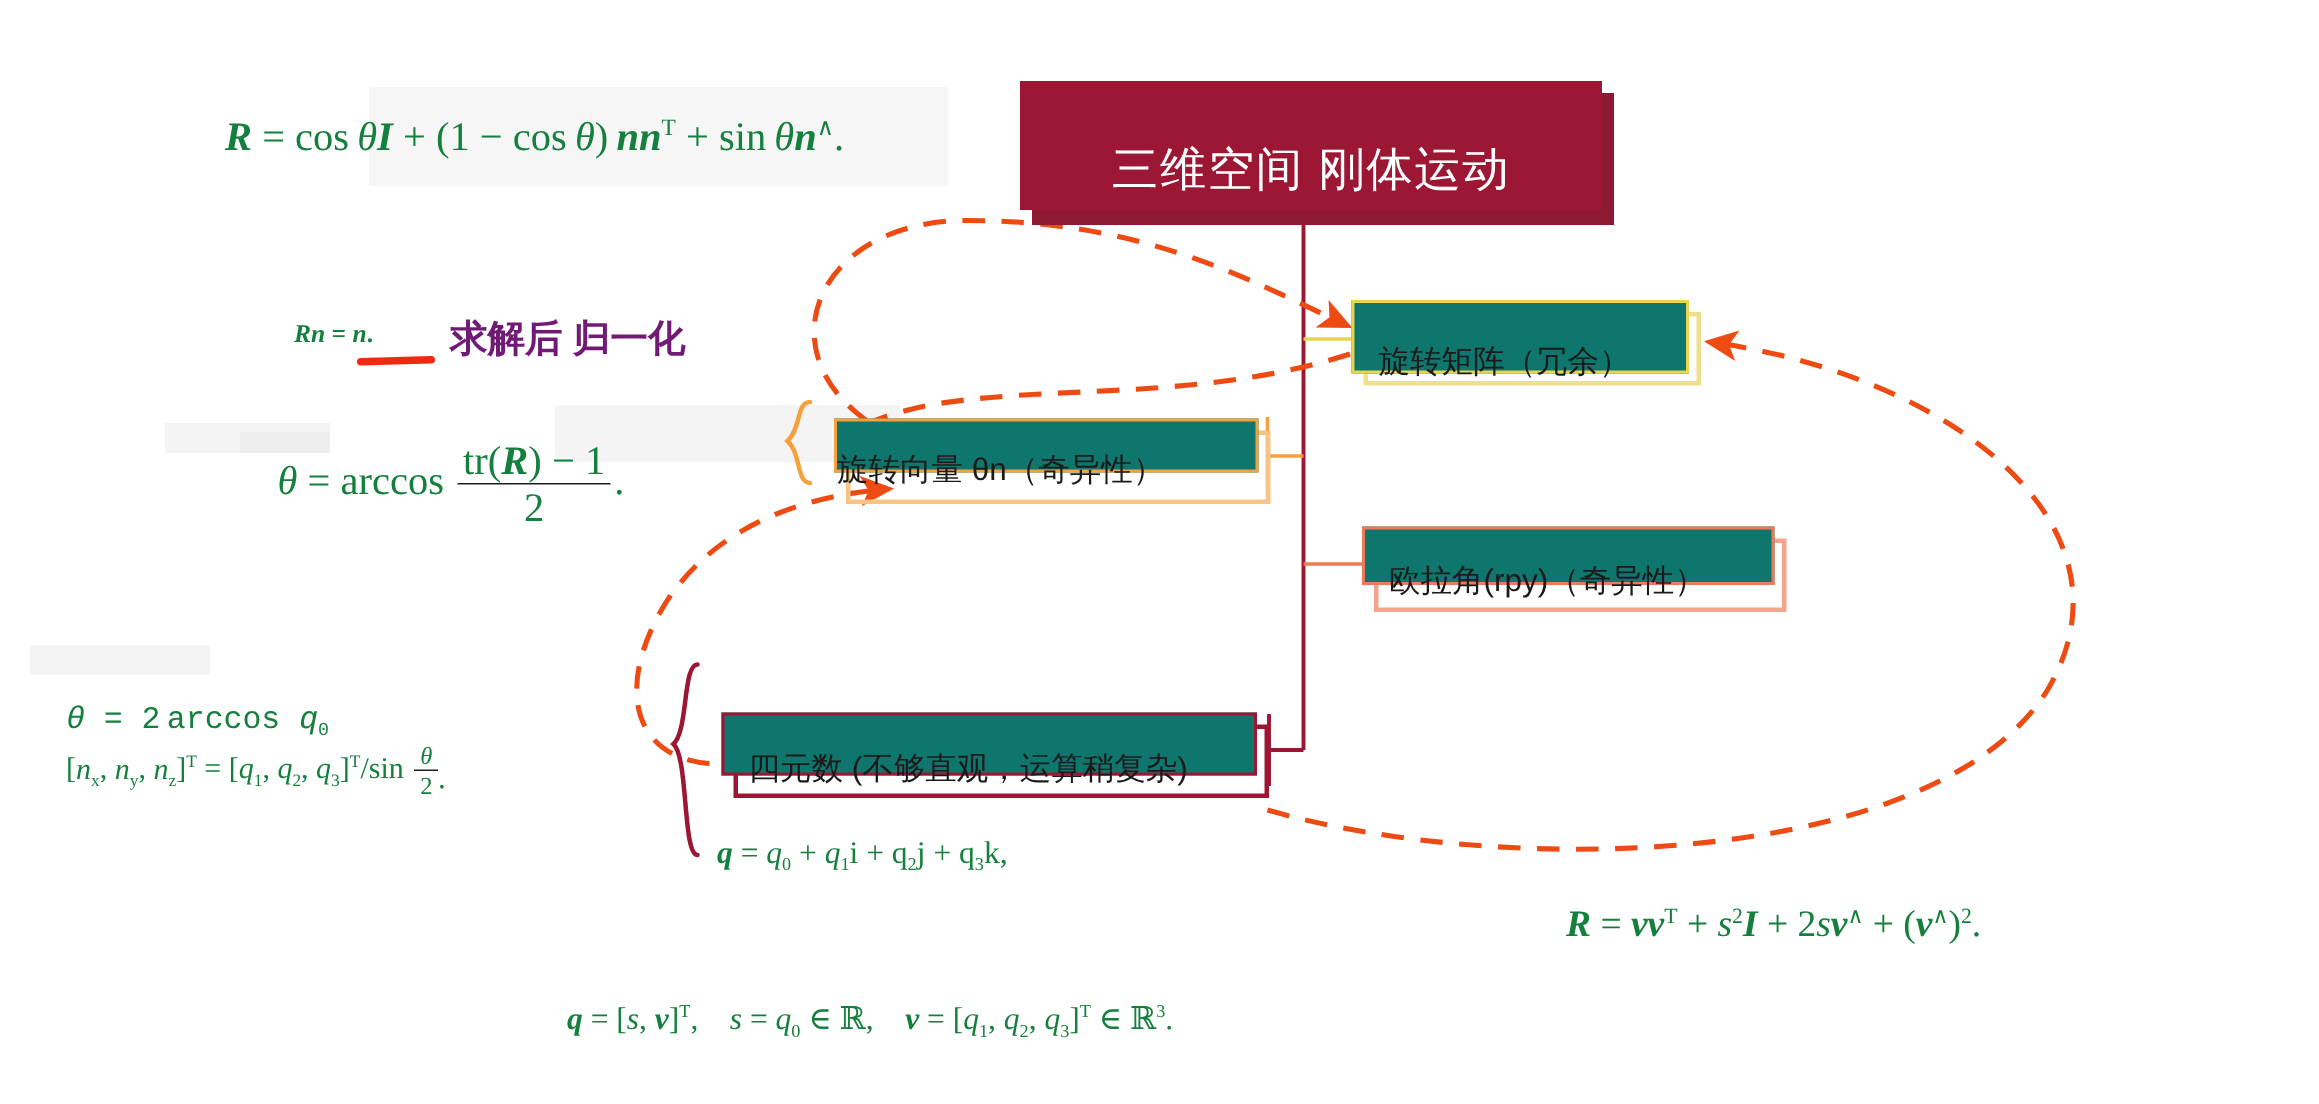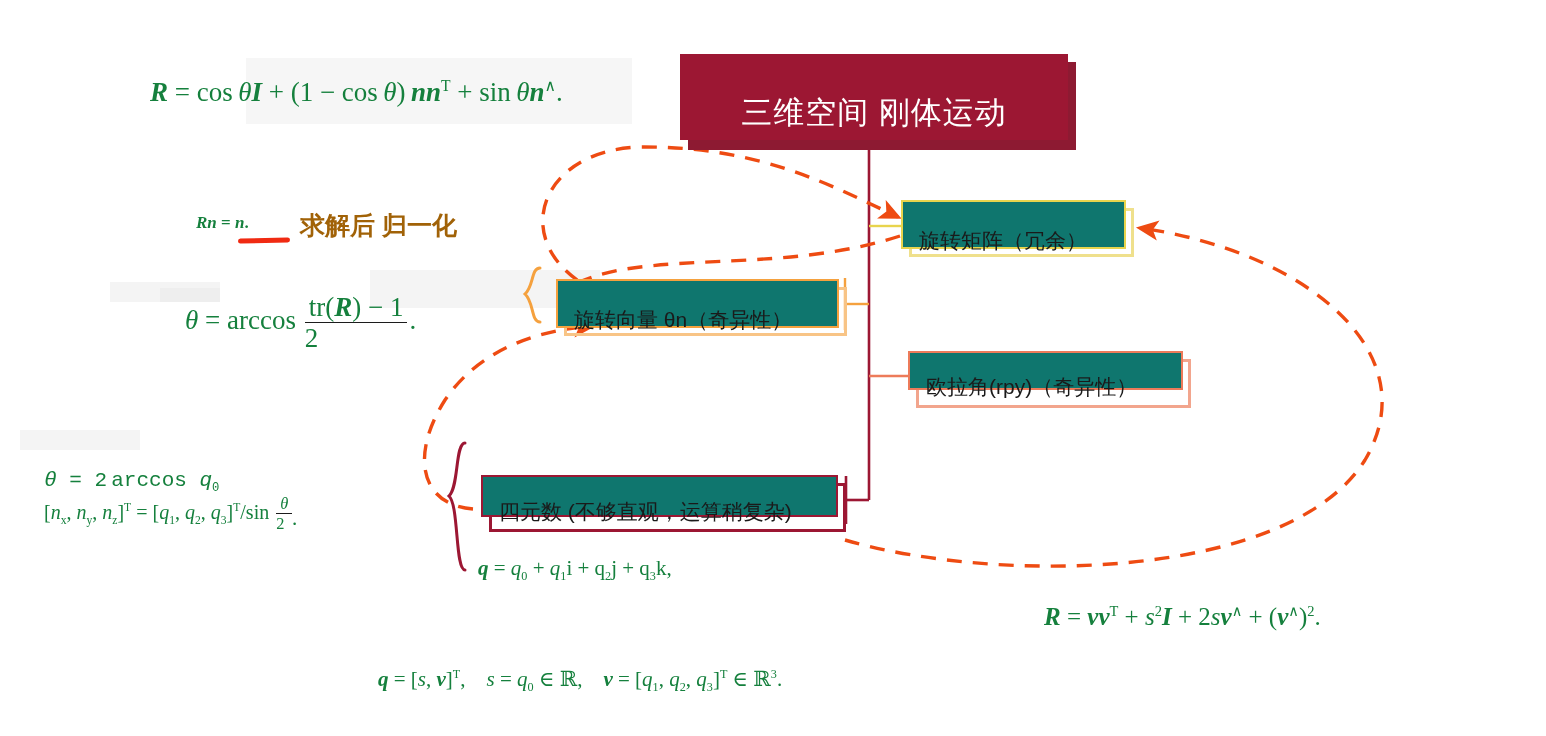--- a/index.html
+++ b/index.html
@@ -17,32 +17,32 @@
     white-space:nowrap;
     line-height:1;
   }
   .formula i{font-style:italic;}
   .bvec{font-weight:bold;font-style:italic;font-family:"Liberation Serif","DejaVu Serif",serif;}
   .up{font-style:normal;}
   sup.t{font-size:.58em;vertical-align:super;font-style:normal;}
   sub.s{font-size:.58em;vertical-align:sub;font-style:normal;}
 
   
-  .frac{display:inline-block;vertical-align:middle;text-align:left;margin:0 2px;}
+  .frac{display:inline-block;vertical-align:middle;text-align:center;margin:0 2px;}
   .frac .num{display:block;padding:0 4px;border-bottom:1.6px solid #1c1c1c;line-height:1.12;}
   .frac .den{display:block;line-height:1.16;}
   .frac.small{font-size:.82em;}
 
   
   .smudge{position:absolute;background:#efefef;opacity:.55;}
   .smudge2{position:absolute;background:#e6e6e6;opacity:.45;}
 
   
   .redtext{
-    position:absolute;color:#a16207;font-weight:600;
+    position:absolute;color:#701a75;font-weight:600;
     font-family:"Liberation Sans","DejaVu Sans",sans-serif;
     white-space:nowrap;
   }
   .redline{position:absolute;background:#f02a12;border-radius:3px;}
 
   
   .node{
     position:absolute;box-sizing:border-box;background:#0f766e;
     display:flex;align-items:center;
     color:#1a1a1a;white-space:nowrap;
@@ -161,21 +161,21 @@
   <div class="node title-node" style="left:680px;top:54px;width:388px;height:86px;">
     <span class="lbl">三维空间 刚体运动</span>
   </div>
 
   <div class="nshadow" style="left:909px;top:208px;width:225px;height:49px;border:3px solid #EFE08C;"></div>
   <div class="node" style="left:901px;top:200px;width:225px;height:49px;border:2.5px solid #E8D44D;padding-left:16px;font-size:21px;">
     <span class="lbl">旋转矩阵（冗余）</span>
   </div>
 
   <div class="nshadow" style="left:564px;top:287px;width:283px;height:49px;border:3px solid #F8C486;"></div>
-  <div class="node" style="left:556px;top:279px;width:283px;height:49px;border:2.5px solid #F5A13E;padding-left:16px;font-size:21px;">
+  <div class="node" style="left:556px;top:279px;width:283px;height:36px;border:2.5px solid #F5A13E;font-size:21px;">
     <span class="lbl">旋转向量 θn（奇异性）</span>
   </div>
 
   <div class="nshadow" style="left:916px;top:359px;width:275px;height:49px;border:3px solid #F2A58D;"></div>
   <div class="node" style="left:908px;top:351px;width:275px;height:39px;border:2.5px solid #ED7B5A;padding-left:16px;font-size:21px;">
     <span class="lbl">欧拉角(rpy)（奇异性）</span>
   </div>
 
   <div class="nshadow" style="left:489px;top:483px;width:357px;height:49px;border:3px solid #9C1733;"></div>
   <div class="node" style="left:481px;top:475px;width:357px;height:42px;border:2.5px solid #9C1733;padding-left:16px;font-size:21px;">

